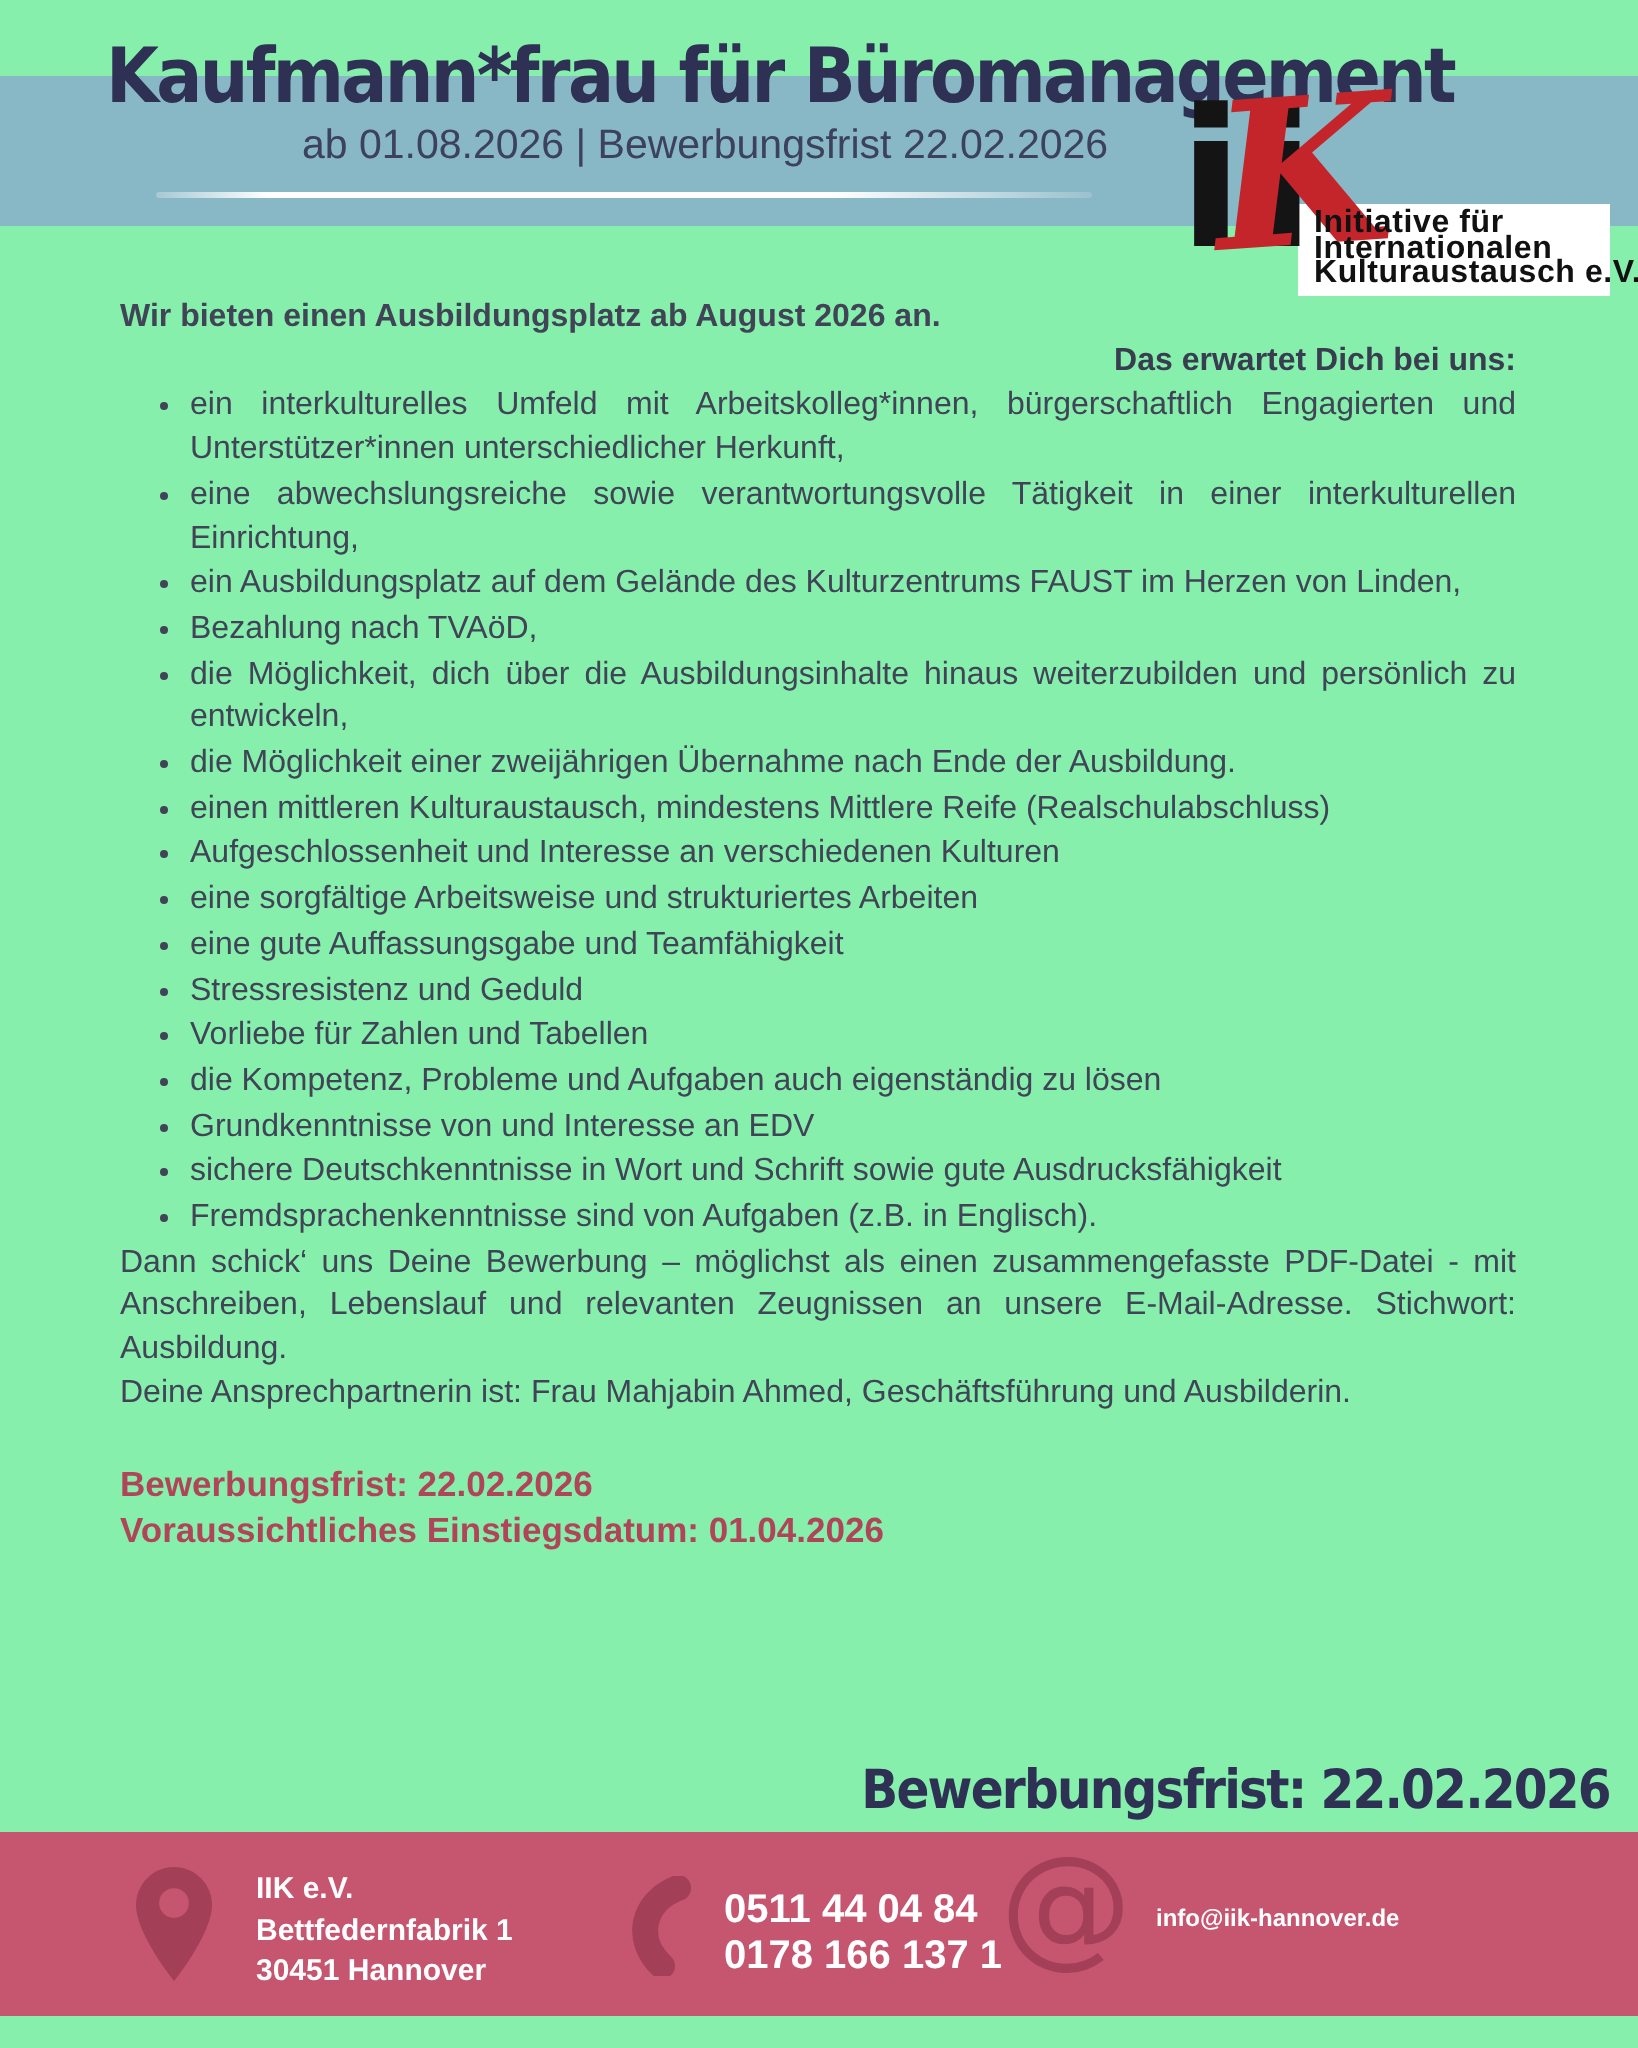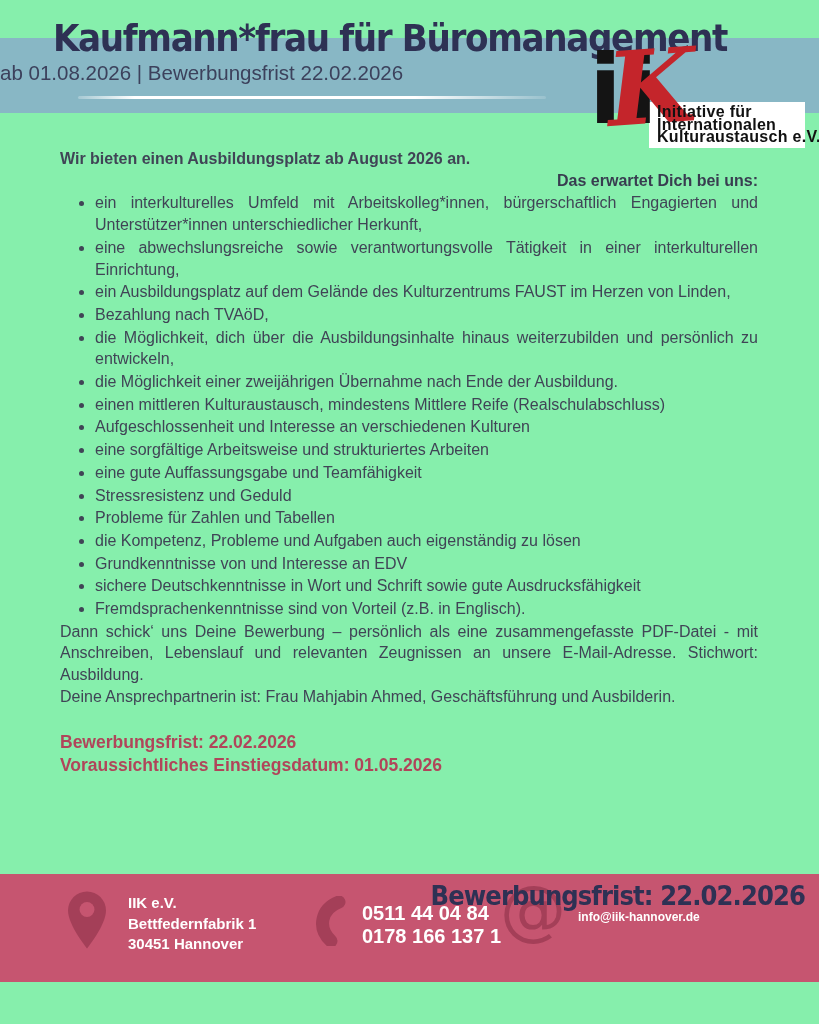--- a/index.html
+++ b/index.html
@@ -9,21 +9,21 @@
   }
   
   .band{position:absolute;top:38px;left:0;width:819px;height:75px;background:#88b7c5;}
   .page-title{
     position:absolute;top:17px;left:0;width:780px;text-align:center;z-index:3;
     font-family:"DejaVu Sans",sans-serif;font-weight:800;font-size:38px;line-height:42px;
     letter-spacing:-1.5px;color:#2e3154;white-space:nowrap;
     transform:scaleX(.9);transform-origin:50% 50%;
   }
   .page-subtitle{
-    position:absolute;top:61px;left:0;width:705px;text-align:left;z-index:3;
+    position:absolute;top:61px;left:0;width:705px;text-align:center;z-index:3;
     font-size:20.5px;color:#3c415c;white-space:nowrap;
   }
   .swoosh{
     position:absolute;top:96px;left:78px;width:468px;height:3px;z-index:2;border-radius:3px;
     background:linear-gradient(to right,rgba(255,255,255,.25),#fff 12%,#fff 72%,rgba(255,255,255,.15));
   }
   
   .logo{position:absolute;top:68px;left:585px;width:225px;height:92px;z-index:4;}
   .logo-whitebox{position:absolute;top:34px;left:64px;width:156px;height:46px;background:#fff;}
   .logo-ii{
@@ -55,21 +55,21 @@
   .cta-heading{font-weight:bold;color:#383d50;margin-top:26px;}
   .cta-body{text-align:justify;}
   .contact-line{margin-top:22px;}
   .deadline-block{margin-top:23px;font-weight:bold;font-size:17.5px;line-height:23.5px;color:#b0455a;}
   .big-deadline{
     position:absolute;top:880px;right:14px;z-index:2;white-space:nowrap;
     font-family:"DejaVu Sans",sans-serif;font-weight:800;font-size:27px;
     letter-spacing:-1px;color:#2e3154;transform:scaleX(.9);transform-origin:100% 50%;
   }
   
-  .footer{position:absolute;top:874px;left:0;width:819px;height:108px;background:#c65570;color:#fff;}
+  .footer{position:absolute;top:916px;left:0;width:819px;height:92px;background:#c65570;color:#fff;}
   .f-item{position:absolute;display:block;}
   .f-text{font-weight:bold;white-space:nowrap;}
   .addr{left:128px;top:19px;font-size:15px;line-height:20.5px;}
   .phones{left:362px;top:28px;font-size:20px;line-height:23px;}
   .email{left:578px;top:36px;font-size:12px;}
   .pin-icon{left:68px;top:17px;width:38px;height:58px;}
   .phone-icon{left:308px;top:22px;width:42px;height:50px;}
   .at-icon{
     left:500px;top:4px;font-family:"DejaVu Sans",sans-serif;
     font-size:66px;line-height:1;color:#a43f58;font-weight:normal;
@@ -108,33 +108,33 @@
       <li>die Möglichkeit, dich über die Ausbildungsinhalte hinaus weiterzubilden und persönlich zu entwickeln,</li>
       <li>die Möglichkeit einer zweijährigen Übernahme nach Ende der Ausbildung.</li>
     </ul>
 
     <ul>
       <li>einen mittleren Kulturaustausch, mindestens Mittlere Reife (Realschulabschluss)</li>
       <li>Aufgeschlossenheit und Interesse an verschiedenen Kulturen</li>
       <li>eine sorgfältige Arbeitsweise und strukturiertes Arbeiten</li>
       <li>eine gute Auffassungsgabe und Teamfähigkeit</li>
       <li>Stressresistenz und Geduld</li>
-      <li>Probleme für Zahlen und Tabellen</li>
+      <li>Vorliebe für Zahlen und Tabellen</li>
       <li>die Kompetenz, Probleme und Aufgaben auch eigenständig zu lösen</li>
       <li>Grundkenntnisse von und Interesse an EDV</li>
       <li>sichere Deutschkenntnisse in Wort und Schrift sowie gute Ausdrucksfähigkeit</li>
-      <li>Fremdsprachenkenntnisse sind von Vorteil (z.B. in Englisch).</li>
+      <li>Fremdsprachenkenntnisse sind von Aufgaben (z.B. in Englisch).</li>
     </ul>
 
-    <p class="cta-body">Dann schick‘ uns Deine Bewerbung – persönlich als eine zusammengefasste PDF-Datei - mit Anschreiben, Lebenslauf und relevanten Zeugnissen an unsere E-Mail-Adresse. Stichwort: Ausbildung.</p>
+    <p class="cta-body">Dann schick‘ uns Deine Bewerbung – möglichst als einen zusammengefasste PDF-Datei - mit Anschreiben, Lebenslauf und relevanten Zeugnissen an unsere E-Mail-Adresse. Stichwort: Ausbildung.</p>
     <p class="contact-line">Deine Ansprechpartnerin ist: Frau Mahjabin Ahmed, Geschäftsführung und Ausbilderin.</p>
 
     <div class="deadline-block">
       <div>Bewerbungsfrist: 22.02.2026</div>
-      <div>Voraussichtliches Einstiegsdatum: 01.05.2026</div>
+      <div>Voraussichtliches Einstiegsdatum: 01.04.2026</div>
     </div>
   </div>
 
   <div class="big-deadline">Bewerbungsfrist: 22.02.2026</div>
 
   <div class="footer">
     <svg class="f-item pin-icon" viewBox="0 0 24 36">
       <path d="M12 0C5.4 0 0 5.4 0 12c0 9.2 12 24 12 24s12-14.8 12-24C24 5.4 18.6 0 12 0z" fill="#a43f58"></path>
       <circle cx="12" cy="11.4" r="4.7" fill="#c65570"></circle>
     </svg>

